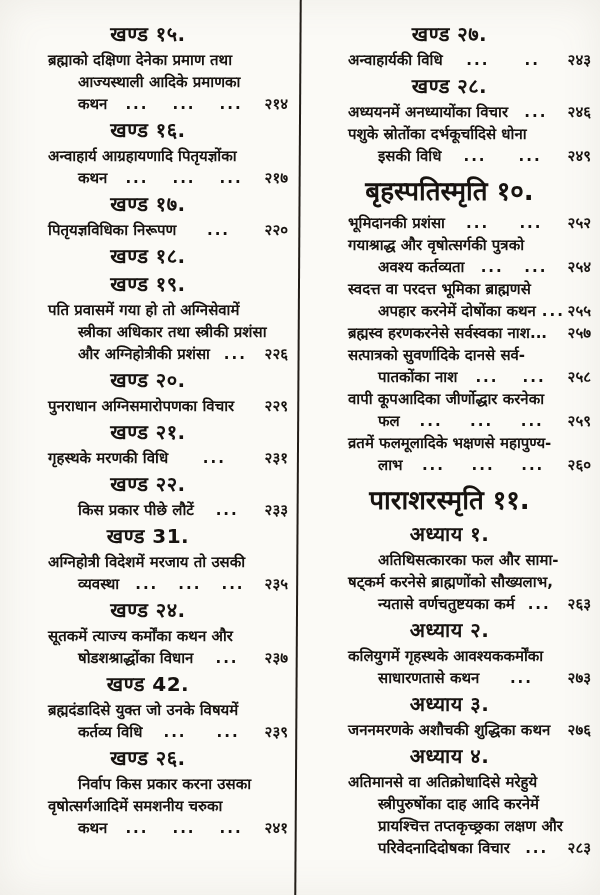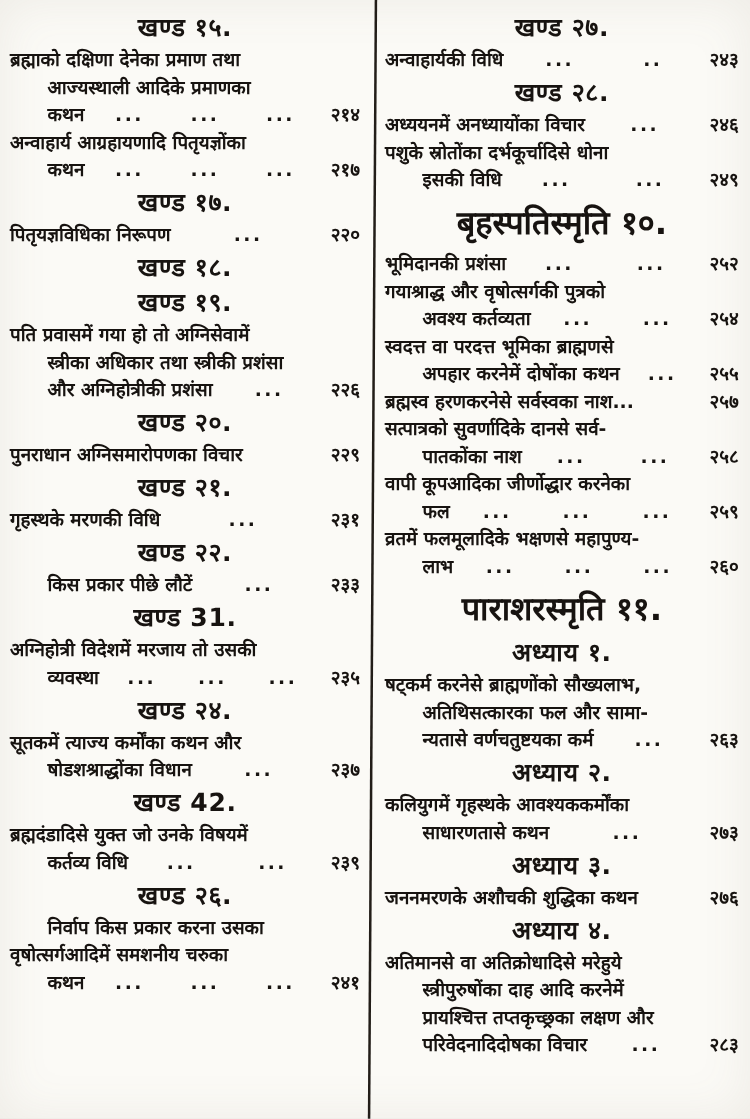--- a/index.html
+++ b/index.html
@@ -17,21 +17,21 @@
     box-shadow:inset 0 0 40px rgba(120,110,90,0.10);
   }
   .divider {
     position:absolute;
     left:297px; top:-6px; bottom:-6px;
     width:2px;
     background:#221d18;
     transform:rotate(0.35deg);
   }
   .col {
-    position:absolute; top:4px; bottom:0;
+    position:absolute; top:16px; bottom:0;
     box-sizing:border-box;
   }
   .col-left  { left:0;     width:296px; padding:3px 8px 0 8px; }
   .col-right { left:301px; width:299px; padding:3px 9px 16px 7px; }
 
   .heading {
     text-align:center;
     font-weight:700;
     font-size:20px;
     line-height:26px;
@@ -47,20 +47,21 @@
   }
   .entry {
     font-size:15px;
     font-weight:700;
     line-height:22px;
   }
   .eline {
     display:flex;
     align-items:flex-end;
     white-space:nowrap;
+    margin-left:40px;
   }
   .eline.indent { padding-left:30px; }
   .eline .txt { flex:0 0 auto; }
   .dots {
     flex:1 1 auto;
     display:flex;
     justify-content:space-around;
     padding:0 6px;
     letter-spacing:2px;
     overflow:hidden;
@@ -84,20 +85,21 @@
         <div class="eline indent">
           <span class="txt">कथन</span>
           <span class="dots">
             <span>...</span>
             <span>...</span>
             <span>...</span>
           </span>
           <span class="pnum">२१४</span>
         </div>
       </div>
+      <div class="heading">खण्ड १६.</div>
       <div class="entry">
         <div class="eline">
           <span class="txt">अन्वाहार्य आग्रहायणादि पितृयज्ञोंका</span>
         </div>
         <div class="eline indent">
           <span class="txt">कथन</span>
           <span class="dots">
             <span>...</span>
             <span>...</span>
             <span>...</span>
@@ -337,25 +339,25 @@
             <span>...</span>
             <span>...</span>
             <span>...</span>
           </span>
           <span class="pnum">२६०</span>
         </div>
       </div>
       <div class="heading-large">पाराशरस्मृति ११.</div>
       <div class="heading">अध्याय १.</div>
       <div class="entry">
+        <div class="eline indent">
+          <span class="txt">अतिथिसत्कारका फल और सामा-</span>
+        </div>
         <div class="eline">
           <span class="txt">षट्कर्म करनेसे ब्राह्मणोंको सौख्यलाभ,</span>
-        </div>
-        <div class="eline indent">
-          <span class="txt">अतिथिसत्कारका फल और सामा-</span>
         </div>
         <div class="eline indent">
           <span class="txt">न्यतासे वर्णचतुष्टयका कर्म</span>
           <span class="dots">
             <span>...</span>
           </span>
           <span class="pnum">२६३</span>
         </div>
       </div>
       <div class="heading">अध्याय २.</div>

